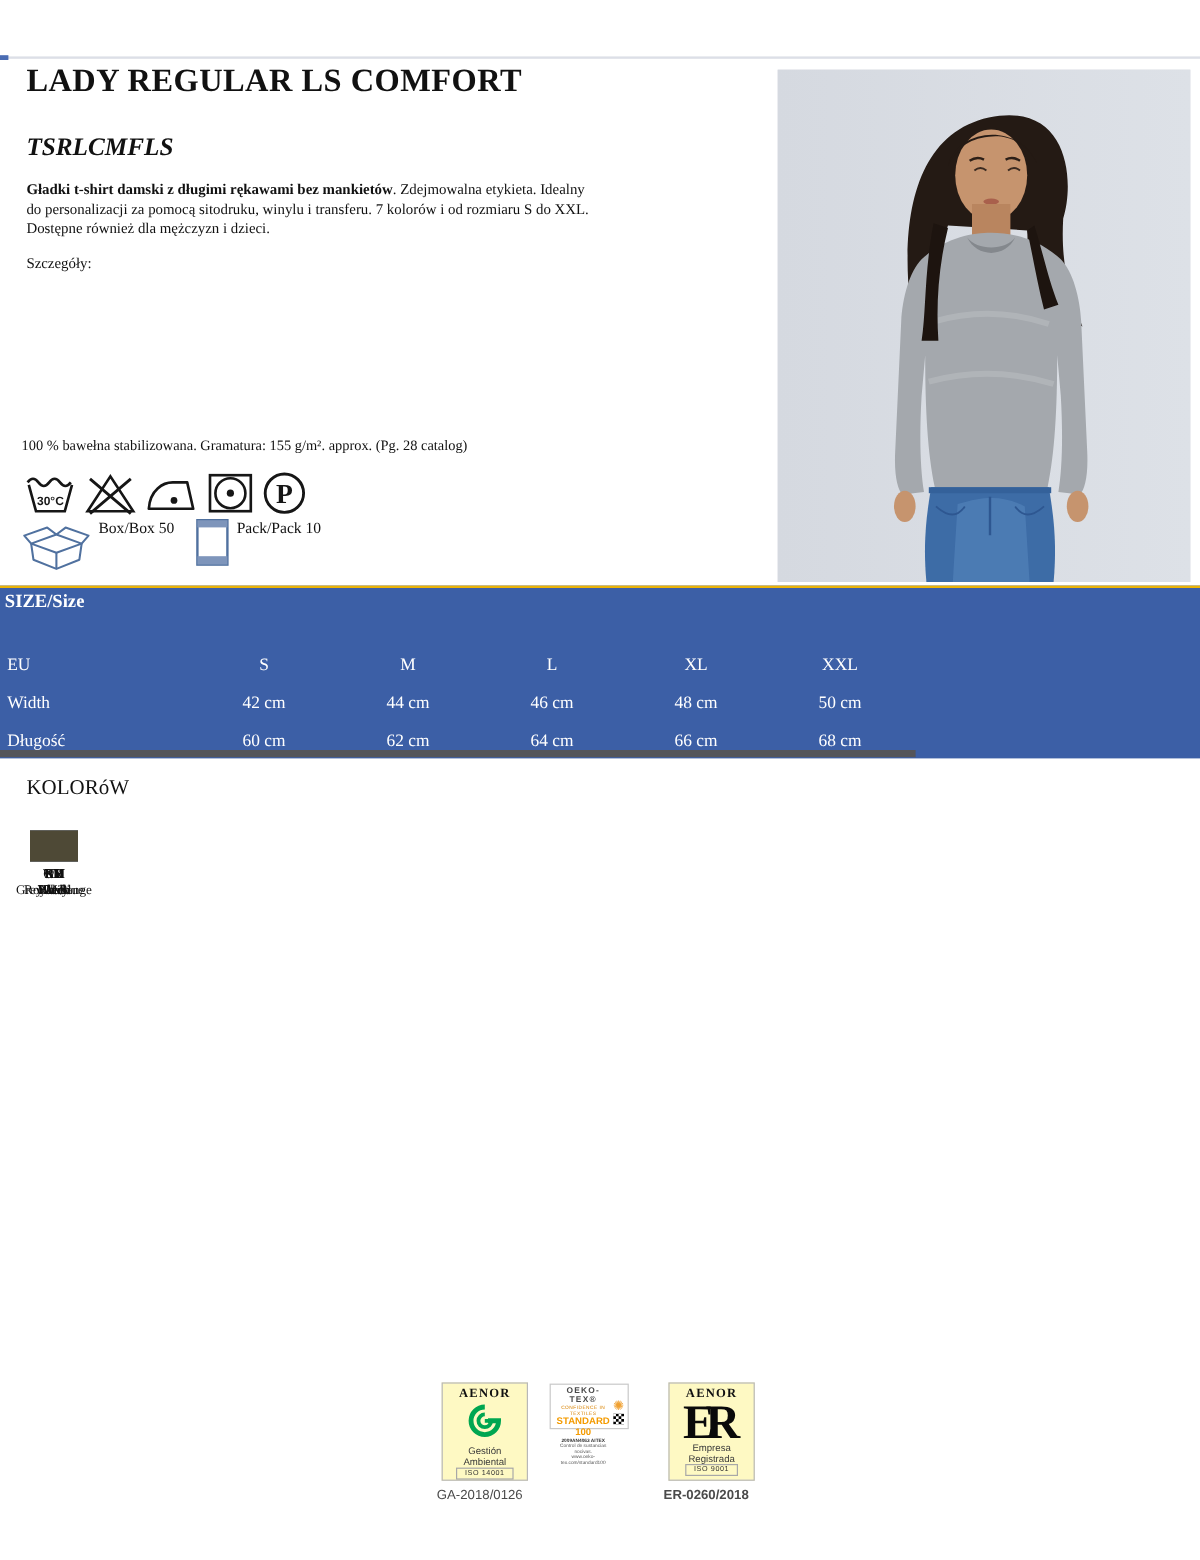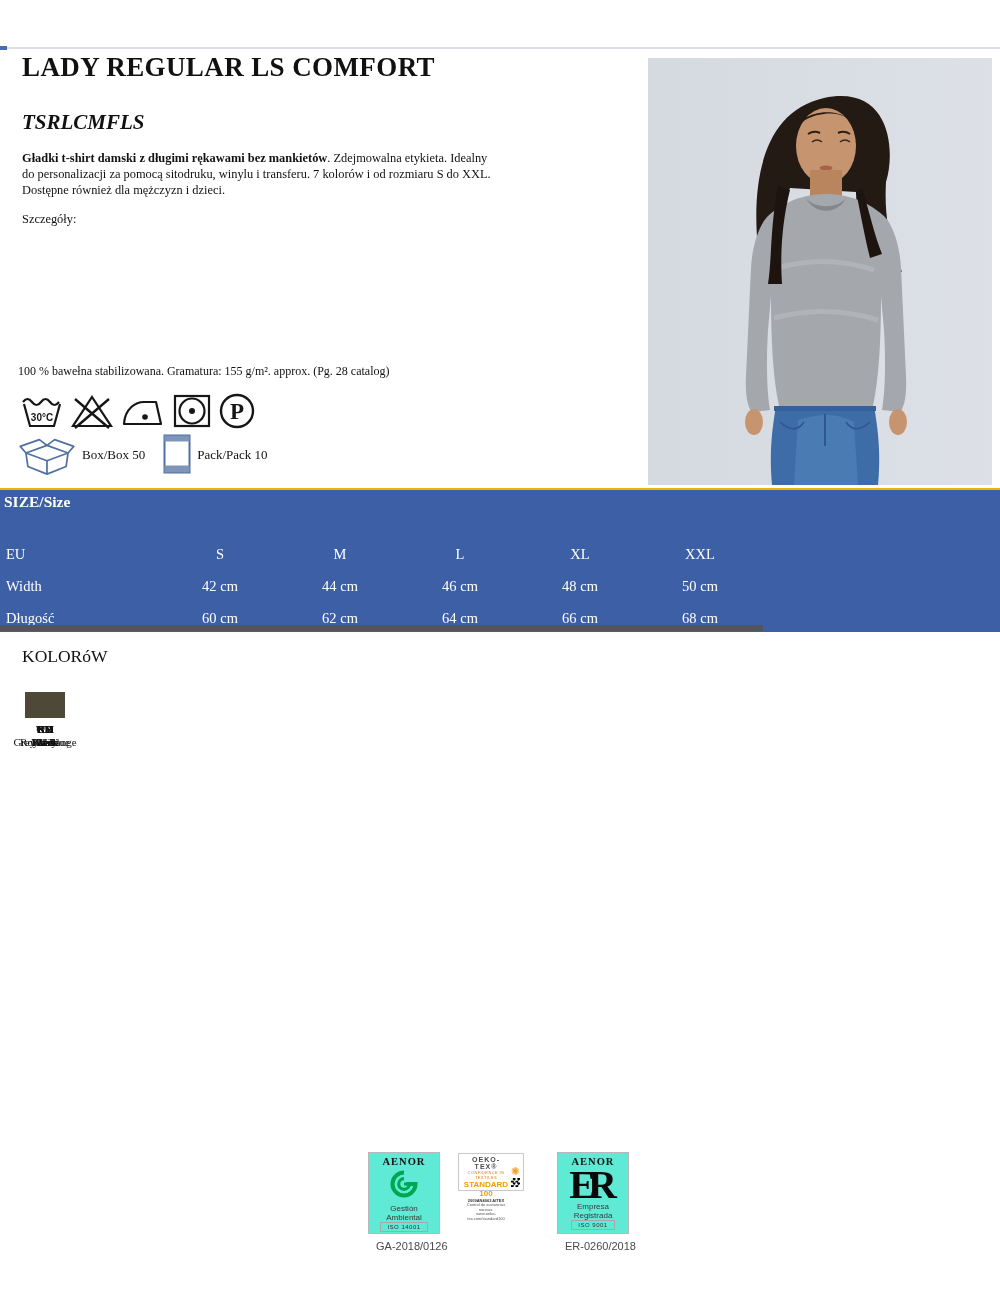--- a/index.html
+++ b/index.html
@@ -18,21 +18,21 @@
   .details-list{position:absolute;left:50px;top:240px;width:430px;margin:0;padding:0 0 0 16px;
                 font-size:12.4px;line-height:15.6px;}
   .details-list li{margin:0;padding:0 0 0 2px;}
   .fabric-note{position:absolute;left:18px;top:364px;font-size:12px;}
 
   
   .care-row{position:absolute;left:20px;top:392px;display:flex;align-items:center;gap:6px;}
   .care-row svg{display:block;}
 
   
-  .pack-row{position:absolute;left:18px;top:432px;display:flex;align-items:center;gap:6px;}
+  .pack-row{position:absolute;left:18px;top:432px;display:flex;align-items:flex-start;gap:6px;}
   .pack-label{font-size:13px;margin-bottom:3px;}
   .pack-label.second{margin-left:6px;}
 
   
   .photo{position:absolute;left:648px;top:58px;width:344px;height:427px;background:#d9dde3;}
 
   
   .size-band{position:absolute;left:0;top:488px;width:1000px;height:144px;background:#3c5fa6;
              border-top:2px solid #eab308;box-sizing:border-box;color:#fff;}
   .size-heading{position:absolute;left:4px;top:3px;font-size:15.5px;font-weight:bold;}
@@ -55,21 +55,21 @@
   .color-cell:nth-of-type(7){left:671px;}
   .swatch{width:40px;height:26px;margin:0 auto 5px;border:1px solid transparent;box-sizing:border-box;}
   .color-cell:nth-of-type(1) .swatch{border-color:#9a9a9a;}
   .color-cell:nth-of-type(6) .swatch{
      background-image:repeating-linear-gradient(100deg,
        rgba(255,255,255,.4) 0 2px, rgba(255,255,255,0) 2px 5px,
        rgba(70,70,70,.25) 5px 6px, rgba(0,0,0,0) 6px 9px);}
   .swatch-code,.swatch-name{display:block;}
 
   
-  .aenor-box{position:absolute;width:72px;height:82px;border:1px solid #b8b8b8;background:#5eead4;
+  .aenor-box{position:absolute;width:72px;height:82px;border:1px solid #b8b8b8;background:#fef9c3;
              box-sizing:border-box;display:flex;flex-direction:column;align-items:center;}
   .cert-ga{left:368px;top:1152px;}
   .cert-er{left:557px;top:1152px;}
   .aenor-brand{font-size:10.5px;font-weight:bold;letter-spacing:1px;margin-top:3px;color:#111;}
   .aenor-sub{font-family:"Liberation Sans",sans-serif;font-size:8px;line-height:8.5px;color:#3a3a3a;}
   .iso-box{border:1px solid #a8a8a8;font-family:"Liberation Sans",sans-serif;font-size:6px;
            letter-spacing:.5px;color:#333;padding:1px 6px;margin-top:auto;margin-bottom:4px;}
   .er-monogram{font-size:40px;line-height:32px;font-weight:bold;letter-spacing:-8px;
                margin:2px 8px 2px 0;color:#0a0a0a;}
   .ga-glyph{margin:2px 0;}
@@ -80,23 +80,23 @@
   .oeko-brand{font-size:7px;font-weight:bold;letter-spacing:1px;color:#4a4a4a;}
   .oeko-tagline{font-size:4px;color:#d98200;letter-spacing:.4px;}
   .oeko-standard{font-size:8px;font-weight:bold;color:#f49b00;}
   .oeko-cert{font-size:4px;font-weight:bold;color:#333;}
   .oeko-note{font-size:4px;color:#555;line-height:4.5px;}
   .oeko-sun{position:absolute;right:3px;top:11px;color:#f0a030;font-size:11px;}
   .oeko-qr{position:absolute;right:3px;bottom:3px;width:9px;height:9px;
            background:repeating-conic-gradient(#000 0 25%, #fff 0 50%) 0 0/4.5px 4.5px;}
 
   .cert-ref{position:absolute;top:1240px;font-family:"Liberation Sans",sans-serif;
-            font-size:11px;color:#4a4a4a;margin-left:12px;}
+            font-size:11px;color:#4a4a4a;}
   .ref-ga{left:364px;}
-  .ref-er{left:553px;}
+  .ref-er{left:553px;font-weight:bold;}
 </style>
 </head>
 <body>
 
 <div class="page">
 
   <div class="top-rule"></div>
   <div class="top-rule-accent"></div>
 
   <div class="title">LADY REGULAR LS COMFORT</div>

